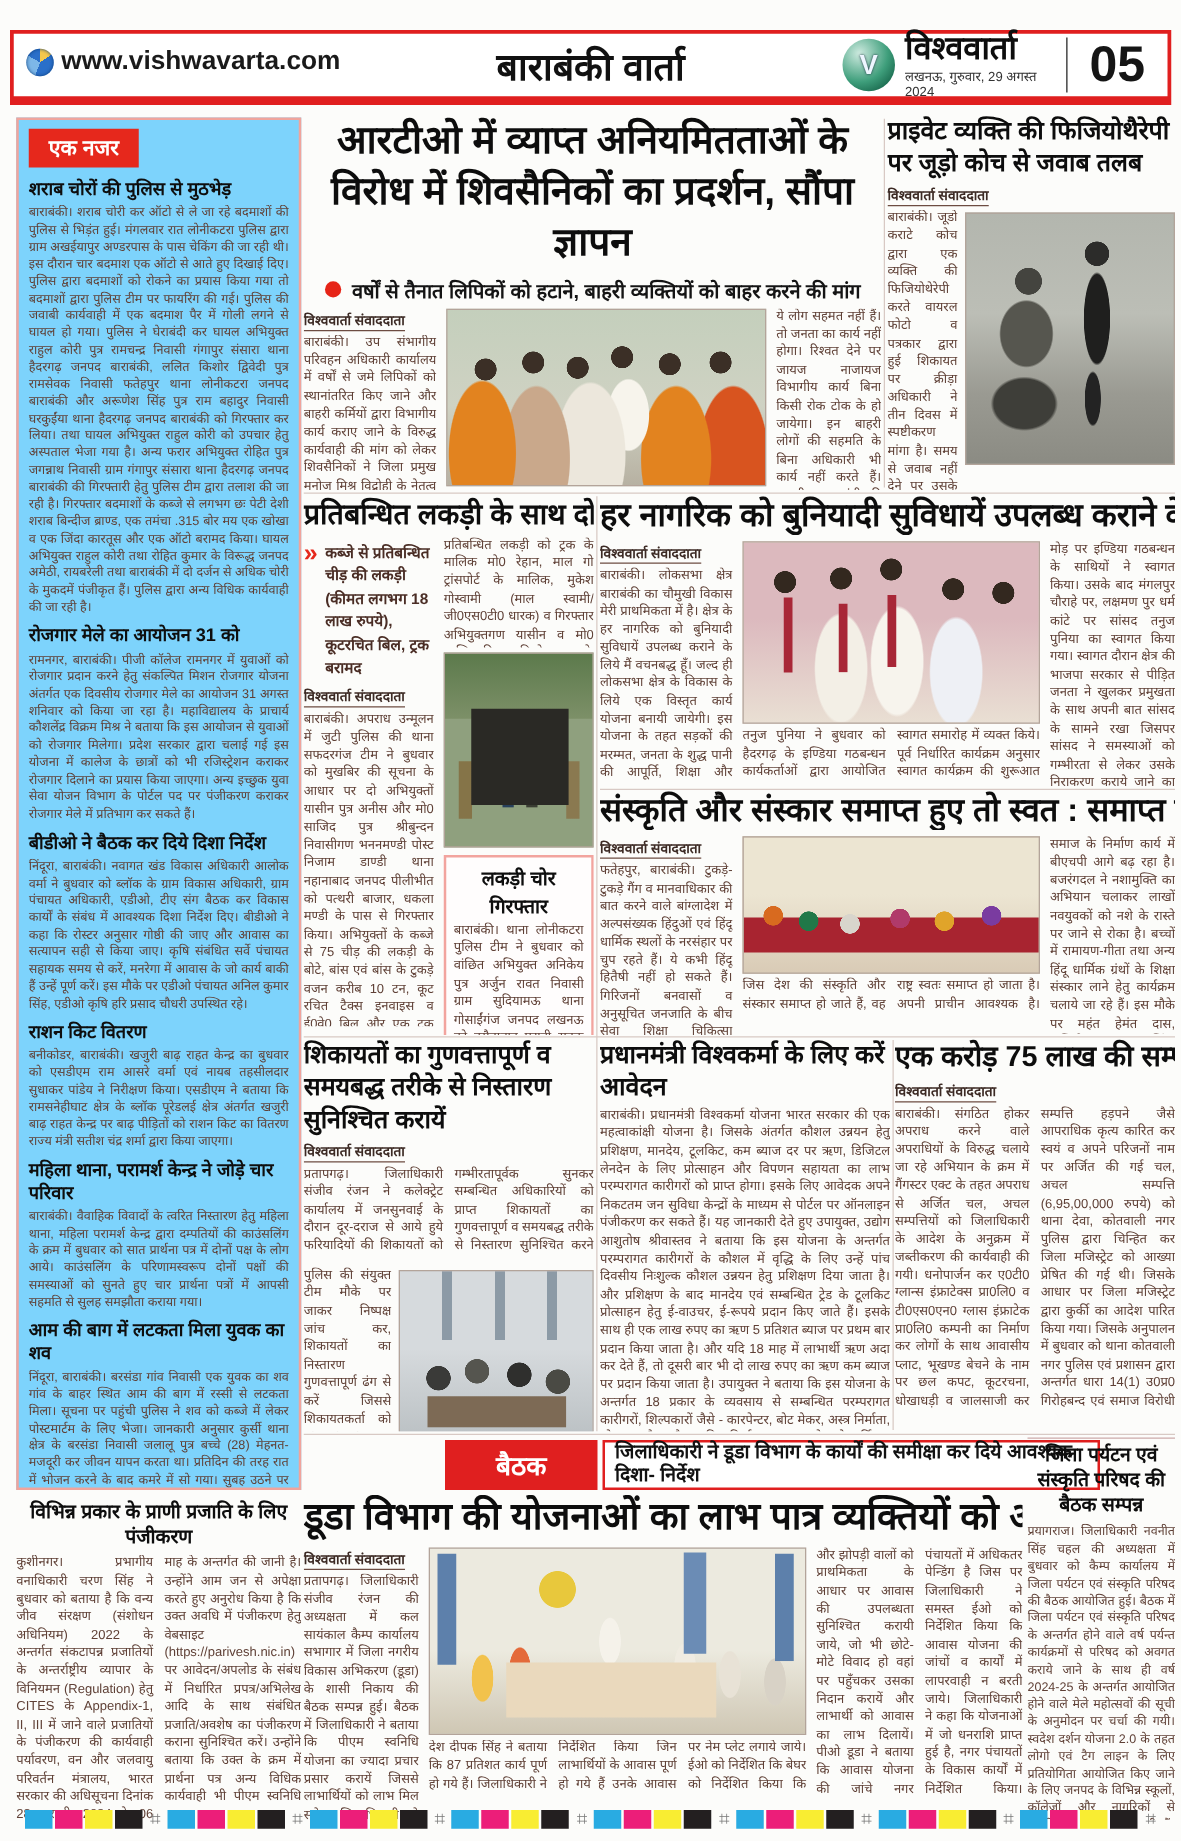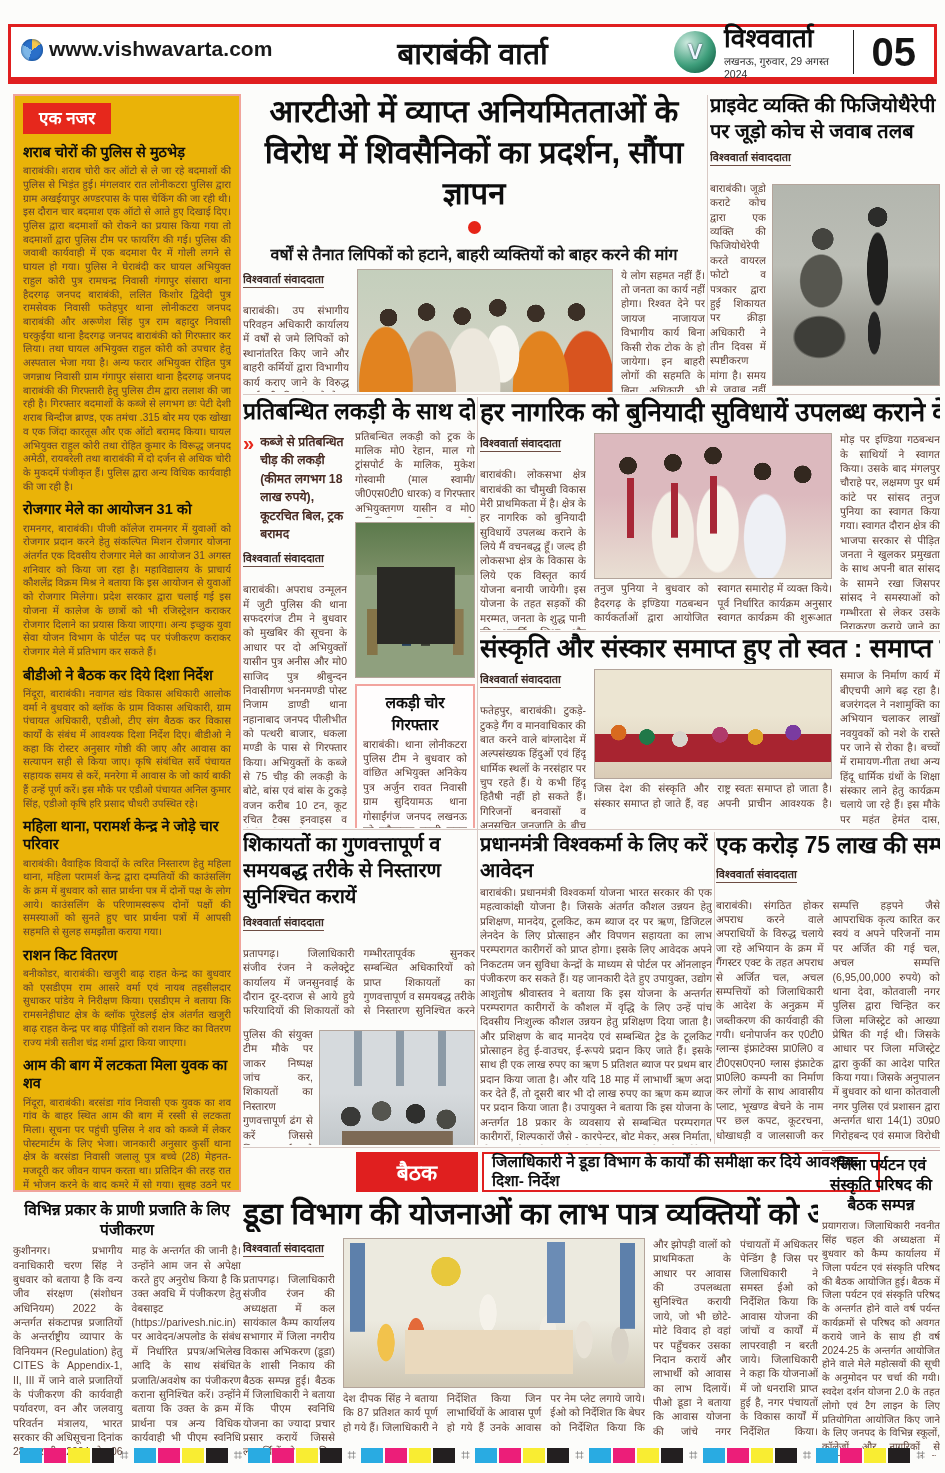--- a/index.html
+++ b/index.html
@@ -19,33 +19,33 @@
   .logo-circle{width:42px;height:42px;border-radius:50%;flex:none;position:relative;
       background:radial-gradient(circle at 32% 28%,#cdeadf,#3e9e7b 55%,#1d6e52 80%,#144f3b);
       display:flex;align-items:center;justify-content:center;}
   .logo-v{font-size:22px;font-weight:bold;color:#eef6ff;text-shadow:0 0 2px #123;}
   .brand-name{font-size:26px;font-weight:bold;color:#0d0d0d;line-height:1;}
   .brand-date{font-size:10.5px;font-weight:normal;color:#333;margin-top:3px;}
   .pageno-sep{width:0;border-left:1.5px solid #222;height:44px;margin:0 10px 0 14px;}
   .page-number{font-size:40px;font-weight:bold;color:#151515;padding-right:8px;}
   
   .byline{font-weight:bold;color:#3c2a24;font-size:11px;border-bottom:1.2px solid #6d4c42;
-          display:inline-block;padding-bottom:1px;margin:1px 0 16px;}
+          display:inline-block;padding-bottom:1px;margin:1px 0 3px;}
   .body{font-size:10.4px;line-height:1.38;color:#5f4036;text-align:justify;overflow:hidden;}
   .cols2{column-count:2;column-gap:9px;}
   .cols3{column-count:3;column-gap:9px;}
   .hclip{overflow:hidden;}
   
-  .en-box{left:13px;top:94px;width:228px;height:1098px;border:2px solid #f0a49c;padding:5px 8px;overflow:hidden;background:#eab308;}
+  .en-box{left:13px;top:94px;width:228px;height:1098px;border:2px solid #f0a49c;padding:5px 8px;overflow:hidden;background:#7dd3fc;}
   .en-chip{background:#e6281c;color:#fff;font-weight:bold;font-size:17px;padding:3px 16px 5px;display:inline-block;margin:2px 0 2px;}
   .en-item h3{font-size:14.5px;color:#0e0e0e;margin:7px 0 3px;font-weight:bold;line-height:1.25;}
   .en-item .body{font-size:10.1px;line-height:1.36;}
   
   .h-main{font-size:31px;font-weight:bold;color:#0d0d0d;text-align:center;line-height:1.32;margin:0;}
-  .subhead{display:flex;align-items:center;justify-content:center;gap:9px;margin:6px 0 4px;flex-direction:column;}
+  .subhead{display:flex;align-items:center;justify-content:center;gap:9px;margin:6px 0 4px;}
   .red-dot{width:13px;height:13px;border-radius:50%;background:#e62417;flex:none;}
   .subhead-text{font-size:16px;font-weight:bold;color:#141414;}
   .h-md{font-size:23px;font-weight:bold;color:#0d0d0d;line-height:1.25;margin:0 0 4px;}
   .h-wide{font-size:26px;font-weight:bold;color:#0d0d0d;line-height:1.2;margin:0 0 5px;white-space:nowrap;overflow:hidden;}
   .h-sm{font-size:20px;font-weight:bold;color:#0d0d0d;line-height:1.3;margin:0 0 3px;text-align:left;}
   
   .ph{background-repeat:no-repeat;border:1px solid #b3a49a;box-sizing:border-box;}
   .ph-rto{background-color:#c8d0bd;background-image:
     radial-gradient(9px 9px at 12% 34%,#3b2f26 96%,transparent),radial-gradient(9px 9px at 27% 30%,#3b2f26 96%,transparent),
     radial-gradient(9px 9px at 41% 33%,#3b2f26 96%,transparent),radial-gradient(9px 9px at 55% 27%,#3b2f26 96%,transparent),
@@ -185,26 +185,26 @@
     </div>
     <div class="en-item">
       <h3>रोजगार मेले का आयोजन 31 को</h3>
       <div class="body">रामनगर, बाराबंकी। पीजी कॉलेज रामनगर में युवाओं को रोजगार प्रदान करने हेतु संकल्पित मिशन रोजगार योजना अंतर्गत एक दिवसीय रोजगार मेले का आयोजन 31 अगस्त शनिवार को किया जा रहा है। महाविद्यालय के प्राचार्य कौशलेंद्र विक्रम मिश्र ने बताया कि इस आयोजन से युवाओं को रोजगार मिलेगा। प्रदेश सरकार द्वारा चलाई गई इस योजना में कालेज के छात्रों को भी रजिस्ट्रेशन कराकर रोजगार दिलाने का प्रयास किया जाएगा। अन्य इच्छुक युवा सेवा योजन विभाग के पोर्टल पद पर पंजीकरण कराकर रोजगार मेले में प्रतिभाग कर सकते हैं।</div>
     </div>
     <div class="en-item">
       <h3>बीडीओ ने बैठक कर दिये दिशा निर्देश</h3>
       <div class="body">निंदूरा, बाराबंकी। नवागत खंड विकास अधिकारी आलोक वर्मा ने बुधवार को ब्लॉक के ग्राम विकास अधिकारी, ग्राम पंचायत अधिकारी, एडीओ, टीए संग बैठक कर विकास कार्यों के संबंध में आवश्यक दिशा निर्देश दिए। बीडीओ ने कहा कि रोस्टर अनुसार गोष्ठी की जाए और आवास का सत्यापन सही से किया जाए। कृषि संबंधित सर्वे पंचायत सहायक समय से करें, मनरेगा में आवास के जो कार्य बाकी हैं उन्हें पूर्ण करें। इस मौके पर एडीओ पंचायत अनिल कुमार सिंह, एडीओ कृषि हरि प्रसाद चौधरी उपस्थित रहे।</div>
     </div>
     <div class="en-item">
+      <h3>राशन किट वितरण</h3>
+      <div class="body">बनीकोडर, बाराबंकी। खजुरी बाढ़ राहत केन्द्र का बुधवार को एसडीएम राम आसरे वर्मा एवं नायब तहसीलदार सुधाकर पांडेय ने निरीक्षण किया। एसडीएम ने बताया कि रामसनेहीघाट क्षेत्र के ब्लॉक पूरेडलई क्षेत्र अंतर्गत खजुरी बाढ़ राहत केन्द्र पर बाढ़ पीड़ितों को राशन किट का वितरण राज्य मंत्री सतीश चंद्र शर्मा द्वारा किया जाएगा।</div>
+    </div>
+    <div class="en-item">
       <h3>महिला थाना, परामर्श केन्द्र ने जोड़े चार परिवार</h3>
       <div class="body">बाराबंकी। वैवाहिक विवादों के त्वरित निस्तारण हेतु महिला थाना, महिला परामर्श केन्द्र द्वारा दम्पतियों की काउंसलिंग के क्रम में बुधवार को सात प्रार्थना पत्र में दोनों पक्ष के लोग आये। काउंसलिंग के परिणामस्वरूप दोनों पक्षों की समस्याओं को सुनते हुए चार प्रार्थना पत्रों में आपसी सहमति से सुलह समझौता कराया गया।</div>
-    </div>
-    <div class="en-item">
-      <h3>राशन किट वितरण</h3>
-      <div class="body">बनीकोडर, बाराबंकी। खजुरी बाढ़ राहत केन्द्र का बुधवार को एसडीएम राम आसरे वर्मा एवं नायब तहसीलदार सुधाकर पांडेय ने निरीक्षण किया। एसडीएम ने बताया कि रामसनेहीघाट क्षेत्र के ब्लॉक पूरेडलई क्षेत्र अंतर्गत खजुरी बाढ़ राहत केन्द्र पर बाढ़ पीड़ितों को राशन किट का वितरण राज्य मंत्री सतीश चंद्र शर्मा द्वारा किया जाएगा।</div>
     </div>
     <div class="en-item">
       <h3>आम की बाग में लटकता मिला युवक का शव</h3>
       <div class="body">निंदूरा, बाराबंकी। बरसंडा गांव निवासी एक युवक का शव गांव के बाहर स्थित आम की बाग में रस्सी से लटकता मिला। सूचना पर पहुंची पुलिस ने शव को कब्जे में लेकर पोस्टमार्टम के लिए भेजा। जानकारी अनुसार कुर्सी थाना क्षेत्र के बरसंडा निवासी जलालू पुत्र बच्चे (28) मेहनत-मजदूरी कर जीवन यापन करता था। प्रतिदिन की तरह रात में भोजन करने के बाद कमरे में सो गया। सुबह उठने पर युवक को कमरे में न देख परिजनों ने उसे आस पास तलाश किया। तलाश दौरान युवक का शव गांव के बाहर आम की बाग में रस्सी से लटकता मिला। अचानक हुए इस हादसे से परिजनों में हड़कंप मच गया। भाई की सूचना पर पहुंची पुलिस ने शव को पोस्टमार्टम के लिए भेजा। थानाध्यक्ष गजेन्द्र प्रताप सिंह ने बताया कि युवक शराब का आदी था। शव को पोस्टमार्टम के लिए भेजा गया है। पोस्टमार्टम रिपोर्ट के आधार पर आगे की कार्रवाई की जाएगी।</div>
     </div>
     
     
   </div>
 
   <div class="abs rto hclip">

